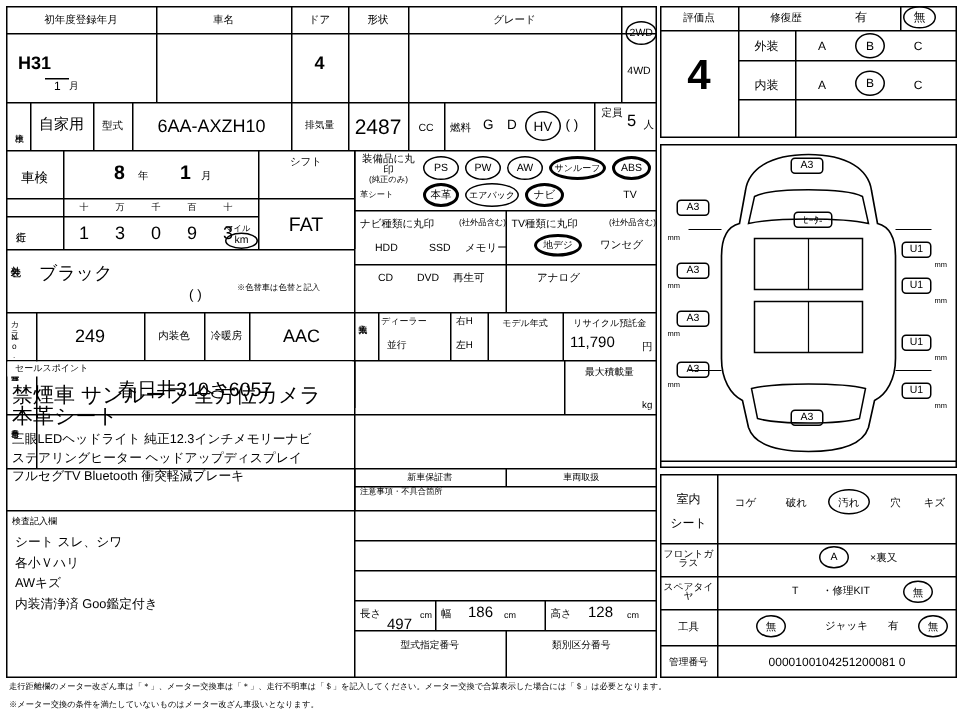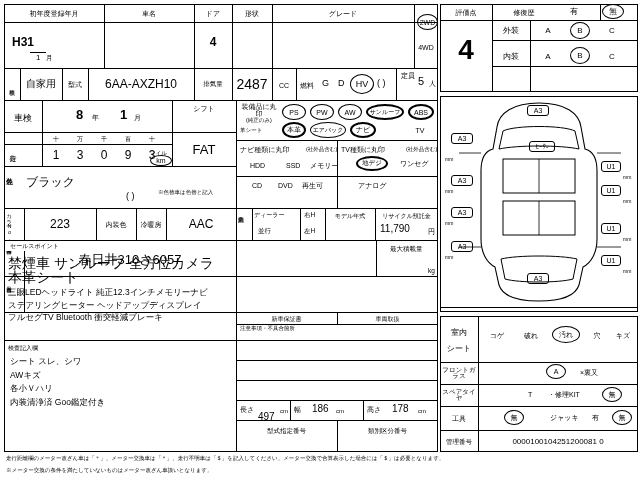--- a/index.html
+++ b/index.html
@@ -133,21 +133,21 @@
   <div class="lbl" style="left:126px; top:192px; font-size:9px;">( )</div>
   <div class="lbl" style="left:158px; top:190px; font-size:5.5px;">※色替車は色替と記入</div>
 
   <div class="hl" style="left:4px; top:240px; width:232px;"></div>
   <div class="vl" style="left:24px; top:208px; height:32px;"></div>
   <div class="vl" style="left:96px; top:208px; height:32px;"></div>
   <div class="vl" style="left:136px; top:208px; height:32px;"></div>
   <div class="vl" style="left:166px; top:208px; height:32px;"></div>
 
   <div class="vtxt lbl" style="left:6px; top:210px; font-size:5.5px;">カラーNo.</div>
-  <div class="val ctr" style="left:24px; top:214px; width:72px; height:20px; font-size:12px;">223</div>
+  <div class="val ctr" style="left:24px; top:214px; width:72px; height:20px; font-size:12px;">249</div>
   <div class="lbl ctr" style="left:96px; top:218px; width:40px; height:12px; font-size:7px;">内装色</div>
   <div class="lbl ctr" style="left:136px; top:218px; width:30px; height:12px; font-size:7px;">冷暖房</div>
   <div class="val ctr" style="left:166px; top:214px; width:70px; height:20px; font-size:12px;">AAC</div>
 
   <div class="vl" style="left:236px; top:100px; height:240px;"></div>
   <div class="hl" style="left:236px; top:140px; width:202px;"></div>
   <div class="lbl ctr" style="left:238px; top:105px; width:42px; height:10px; font-size:7px;">装備品に丸印</div>
   <div class="lbl ctr" style="left:238px; top:116px; width:42px; height:10px; font-size:5.5px;">(純正のみ)</div>
 
   <div class="ellip" style="left:282px; top:104px; width:24px; height:16px;">
@@ -244,22 +244,22 @@
     <div class="lbl" style="position:static; font-size:8.5px; margin-bottom:4px;">ステアリングヒーター ヘッドアップディスプレイ</div>
     <div class="lbl" style="position:static; font-size:8.5px;">フルセグTV Bluetooth 衝突軽減ブレーキ</div>
   </div>
 
   <div style="position:absolute; left:5px; top:241px; width:230px; height:10px; background:#fff;"></div>
   <div class="lbl" style="left:8px; top:243px; font-size:6px; background:#fff; padding:0 2px;">セールスポイント</div>
 
   <div class="lbl" style="left:8px; top:345px; font-size:6px;">検査記入欄</div>
   <div style="position:absolute; left:10px; top:357px; width:220px;">
     <div class="lbl" style="position:static; font-size:8.5px; margin-bottom:5px;">シート スレ、シワ</div>
+    <div class="lbl" style="position:static; font-size:8.5px; margin-bottom:5px;">各小Ｖハリ</div>
     <div class="lbl" style="position:static; font-size:8.5px; margin-bottom:5px;">AWキズ</div>
-    <div class="lbl" style="position:static; font-size:8.5px; margin-bottom:5px;">各小Ｖハリ</div>
     <div class="lbl" style="position:static; font-size:8.5px;">内装清浄済 Goo鑑定付き</div>
   </div>
 
   <div class="hl" style="left:236px; top:324px; width:202px;"></div>
   <div class="vl" style="left:337px; top:312px; height:12px;"></div>
   <div class="lbl ctr" style="left:236px; top:314px; width:101px; height:9px; font-size:6px;">新車保証書</div>
   <div class="lbl ctr" style="left:337px; top:314px; width:101px; height:9px; font-size:6px;">車両取扱</div>
   <div class="lbl" style="left:240px; top:326px; font-size:5.5px;">注意事項・不具合箇所</div>
 
   <div class="hl" style="left:236px; top:360px; width:202px;"></div>
@@ -270,21 +270,21 @@
   <div class="vl" style="left:290px; top:400px; height:20px;"></div>
   <div class="vl" style="left:363px; top:400px; height:20px;"></div>
 
   <div class="lbl" style="left:240px; top:406px; font-size:7px;">長さ</div>
   <div class="val" style="left:258px; top:412px; font-size:10px;">497</div>
   <div class="lbl" style="left:280px; top:408px; font-size:6px;">cm</div>
   <div class="lbl" style="left:294px; top:406px; font-size:7px;">幅</div>
   <div class="val" style="left:312px; top:404px; font-size:10px;">186</div>
   <div class="lbl" style="left:336px; top:408px; font-size:6px;">cm</div>
   <div class="lbl" style="left:367px; top:406px; font-size:7px;">高さ</div>
-  <div class="val" style="left:392px; top:404px; font-size:10px;">178</div>
+  <div class="val" style="left:392px; top:404px; font-size:10px;">128</div>
   <div class="lbl" style="left:418px; top:408px; font-size:6px;">cm</div>
 
   <div class="vl" style="left:337px; top:420px; height:32px;"></div>
   <div class="lbl ctr" style="left:236px; top:426px; width:101px; height:10px; font-size:6.5px;">型式指定番号</div>
   <div class="lbl ctr" style="left:337px; top:426px; width:101px; height:10px; font-size:6.5px;">類別区分番号</div>
 
   <div class="vl" style="left:492px; top:4px; height:88px;"></div>
   <div class="hl" style="left:440px; top:20px; width:198px;"></div>
   <div class="hl" style="left:492px; top:40px; width:146px;"></div>
   <div class="hl" style="left:492px; top:66px; width:146px;"></div>

